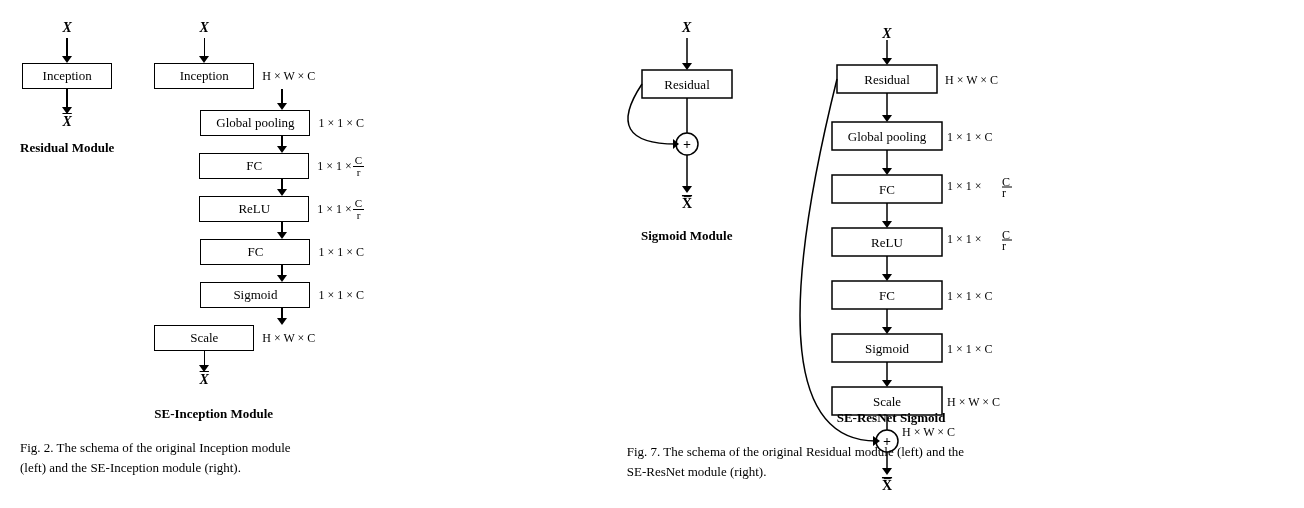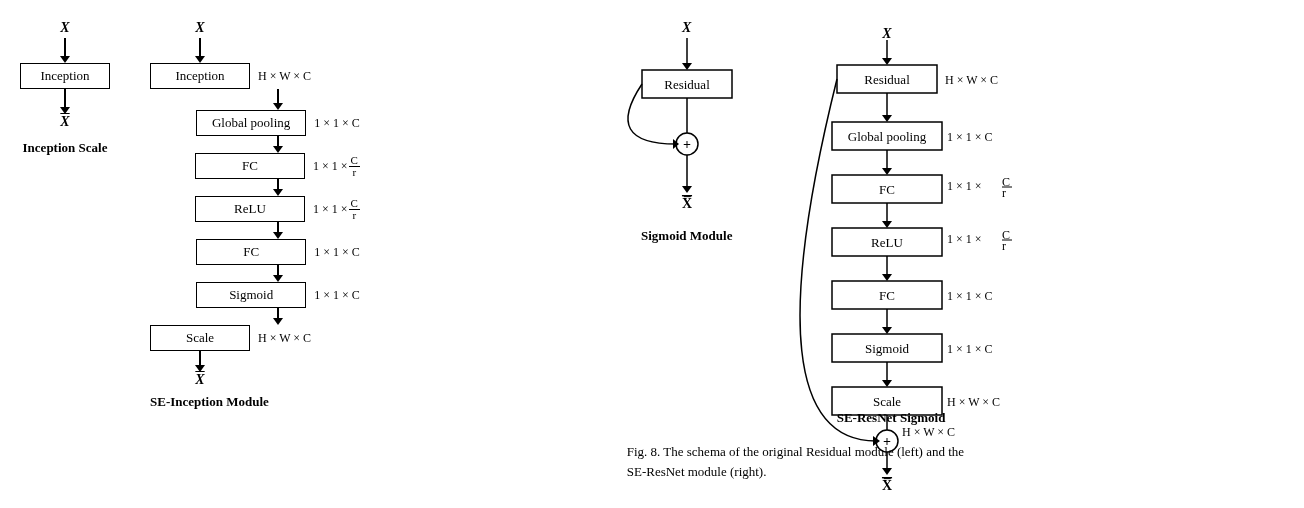--- a/index.html
+++ b/index.html
@@ -132,21 +132,21 @@
     <div class="diagrams-row">
 
       <div class="diagram" style="margin-top:10px;">
         <div class="label-x" style="font-style:italic;font-weight:bold;">X</div>
         <div style="width:1.5px;height:18px;background:#000;"></div>
         <div class="arrow-head"></div>
         <div class="box">Inception</div>
         <div style="width:1.5px;height:18px;background:#000;margin-top:0;"></div>
         <div class="arrow-head"></div>
         <div style="font-size:14px;font-weight:bold;"><span class="tilde">X</span></div>
-        <div class="caption-title" style="margin-top:10px;">Inception Scale</div>
+        <div class="caption-title" style="margin-top:10px;">Residual Module</div>
       </div>
 
       <div class="se-diagram" style="margin-top:10px;">
 
         <div style="display:flex;flex-direction:column;align-items:center;margin-left:55px;">
           <div class="label-x" style="font-style:italic;font-weight:bold;">X</div>
           <div style="width:1.5px;height:18px;background:#000;"></div>
           <div class="arrow-head"></div>
         </div>
 
@@ -207,24 +207,29 @@
         <div class="box-row" style="margin-left:10px;">
           <div class="box" style="min-width:100px;">Scale</div>
           <span class="dim-label">H × W × C</span>
         </div>
 
         <div style="margin-left:55px;display:flex;flex-direction:column;align-items:center;">
           <div style="width:1.5px;height:14px;background:#000;"></div>
           <div class="arrow-head"></div>
           <div style="font-size:14px;font-weight:bold;"><span class="tilde">X</span></div>
         </div>
-        <div class="caption-title" style="margin-top:6px;margin-left:10px;">SE-Inception Module</div>
+        <div class="caption-title" style="margin-top:18px;margin-left:10px;">SE-Inception Module</div>
       </div>
     </div>
 
+    <div class="fig-caption-left">
+      <p class="caption-text">
+        Fig. 2. The schema of the original Inception module (left) and the SE-Inception module (right).
+      </p>
+    </div>
   </div>
 
   <div class="figure-right">
     <div class="diagrams-row">
 
       <div style="display:flex;flex-direction:column;align-items:center;margin-top:10px;">
         <div class="label-x" style="font-style:italic;font-weight:bold;">X</div>
 
         <svg width="120" height="200" style="overflow:visible;">
 
@@ -326,17 +331,17 @@
           <polygon points="105,448 115,448 110,455" fill="#000"></polygon>
 
           <text x="110" y="470" text-anchor="middle" font-family="Times New Roman" font-size="14" font-weight="bold" text-decoration="overline">X̅</text>
         </svg>
         <div class="caption-title" style="margin-top:-40px;margin-left:60px;">SE-ResNet Sigmoid</div>
       </div>
     </div>
 
     <div class="fig-caption-right">
       <p class="caption-text">
-        Fig. 8. The schema of the original Residual module (left) and the SE-ResNet module (right).
+        Fig. 7. The schema of the original Residual module (left) and the SE-ResNet module (right).
       </p>
     </div>
   </div>
 </div>
 
 </body></html>

